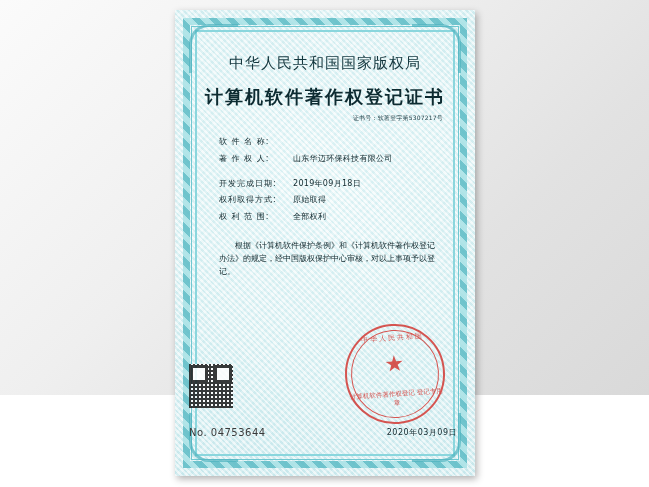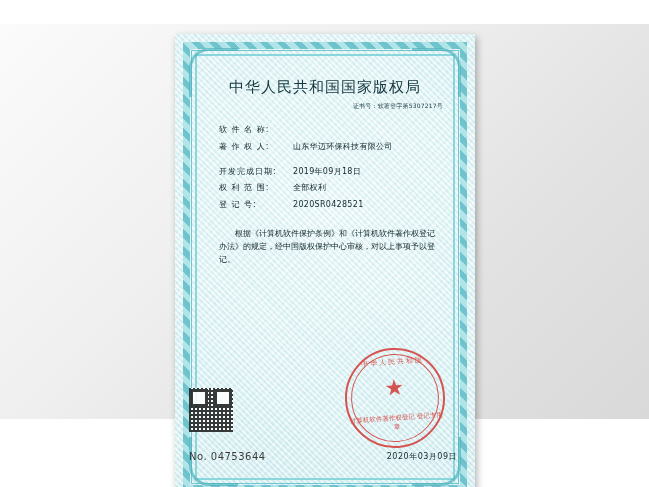--- a/index.html
+++ b/index.html
@@ -10,21 +10,20 @@
     width: 649px;
     height: 487px;
     overflow: hidden;
     font-family: "DejaVu Sans", sans-serif;
   }
   .page {
     position: relative;
     width: 649px;
     height: 395px;
     background: linear-gradient(135deg, #fbfbfb 0%, #efefef 40%, #e2e2e2 70%, #d9d9d9 100%);
-    margin-top: 24px;
   }
   
   .cert {
     position: absolute;
     left: 175px;
     top: 10px;
     width: 300px;
     height: 466px;
     background: #e9f7f8;
     box-shadow: 2px 3px 7px rgba(0,0,0,0.30);
@@ -236,41 +235,42 @@
     <div class="border-outer"></div>
     <div class="border-mid"></div>
     <div class="border-inner"></div>
     <div class="corner tl"></div>
     <div class="corner tr"></div>
     <div class="corner bl"></div>
     <div class="corner br"></div>
 
     <div class="content">
       <div class="issuer">中华人民共和国国家版权局</div>
+      <div class="title">计算机软件著作权登记证书</div>
       <div class="cert-no">证书号：软著登字第5307217号</div>
 
       <div class="fields">
         <div class="row">
           <div class="label">软 件 名 称:</div>
         </div>
         <div class="row">
           <div class="label">著 作 权 人:</div>
           <div class="value">山东华迈环保科技有限公司</div>
         </div>
         <div class="row" style="margin-top:14px;">
           <div class="label">开发完成日期:</div>
           <div class="value">2019年09月18日</div>
         </div>
         <div class="row">
+          <div class="label">权利取得方式:</div>
+          <div class="value">原始取得</div>
+        </div>
+        <div class="row">
           <div class="label">权 利 范 围:</div>
           <div class="value">全部权利</div>
-        </div>
-        <div class="row">
-          <div class="label">登 记 号:</div>
-          <div class="value">2020SR0428521</div>
         </div>
       </div>
 
       <div class="statement">根据《计算机软件保护条例》和《计算机软件著作权登记办法》的规定，经中国版权保护中心审核，对以上事项予以登记。</div>
     </div>
 
     <div class="qr"></div>
 
     <div class="seal">
       <div class="ring"></div>

